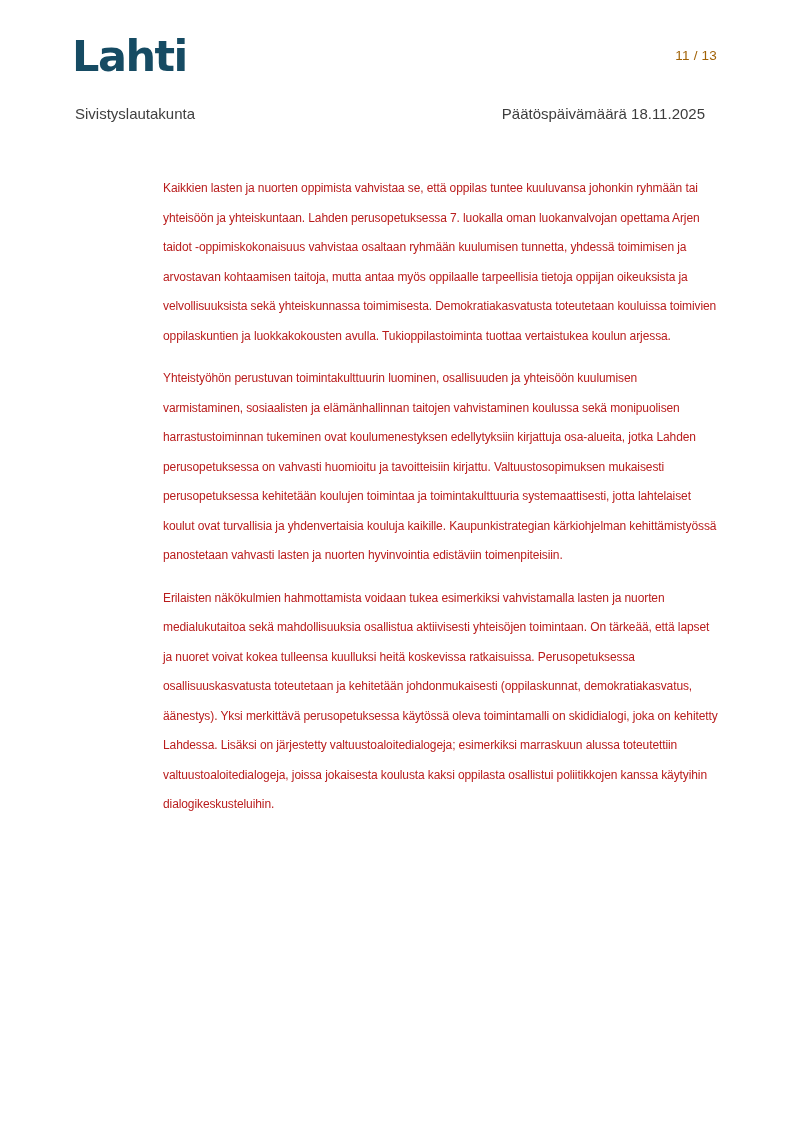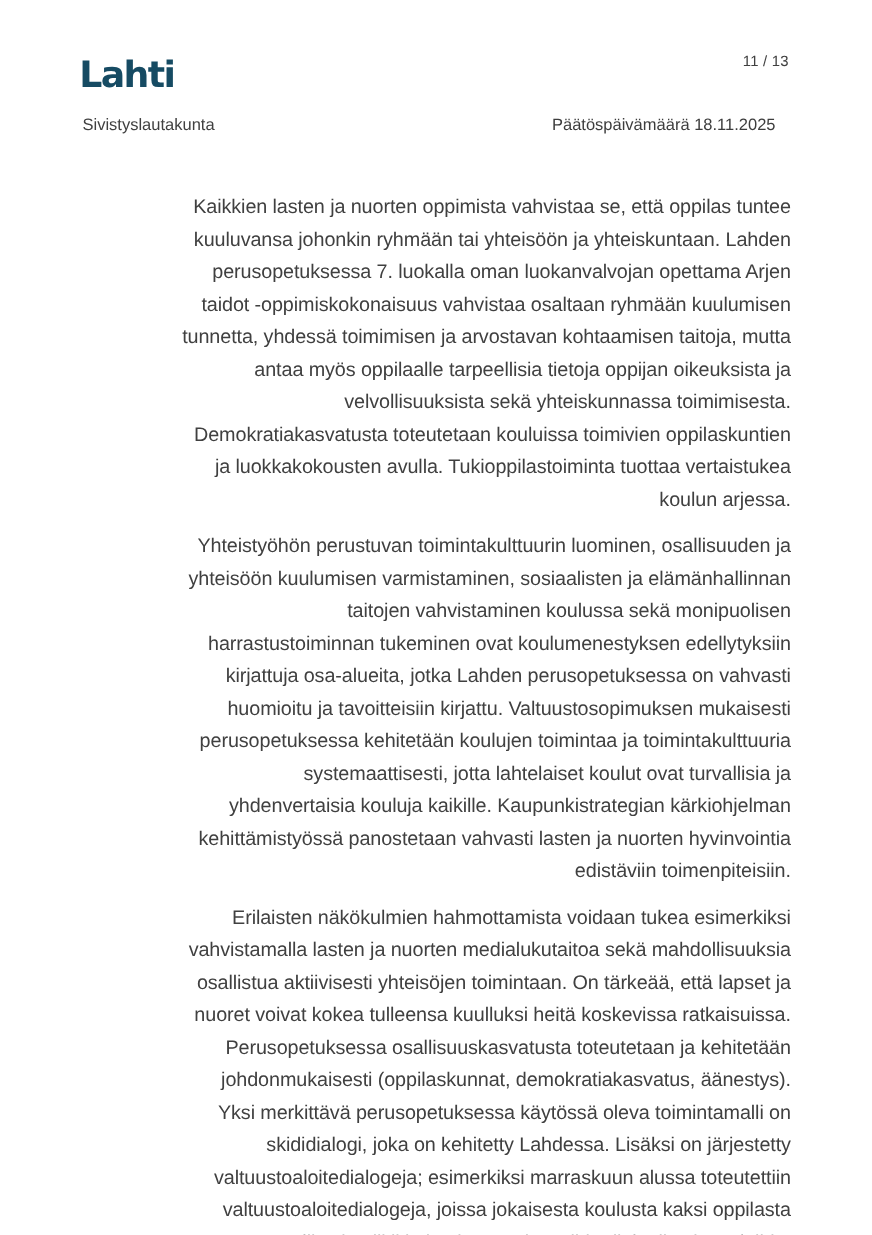--- a/index.html
+++ b/index.html
@@ -13,34 +13,34 @@
     width: 793px;
     height: 1123px;
     background: #ffffff;
     overflow: hidden;
     font-family: "Liberation Sans", sans-serif;
     color: #3d3d3d;
   }
   .logo {
     position: absolute;
     left: 72px;
-    top: 51px;
+    top: 35px;
     font-family: "DejaVu Sans", sans-serif;
-    font-size: 33px;
+    font-size: 43px;
     font-weight: 800;
     letter-spacing: -1.5px;
     color: #164b63;
     line-height: 1;
   }
   .page-number {
     position: absolute;
     top: 48px;
     right: 76px;
     font-size: 13.5px;
-    color: #404040;
+    color: #a16207;
     letter-spacing: 0.2px;
   }
   .meta-row .committee {
     position: absolute;
     left: 75px;
     top: 105px;
     font-size: 15px;
     color: #404040;
   }
   .meta-row .decision-date {
@@ -51,25 +51,25 @@
     color: #3d3d3d;
   }
   .content {
     position: absolute;
     left: 163px;
     top: 174px;
     width: 556px;
   }
   .content p {
     margin: 0 0 13px 0;
-    font-size: 18px;
+    font-size: 12px;
     line-height: 29.5px;
     letter-spacing: -0.1px;
-    color: #404040;
-    text-align: right;
+    color: #b91c1c;
+    text-align: left;
   }
 </style>
 </head>
 <body>
 
 <div class="page">
 
   <div class="logo">Lahti</div>
 
   <div class="page-number">11 / 13</div>

